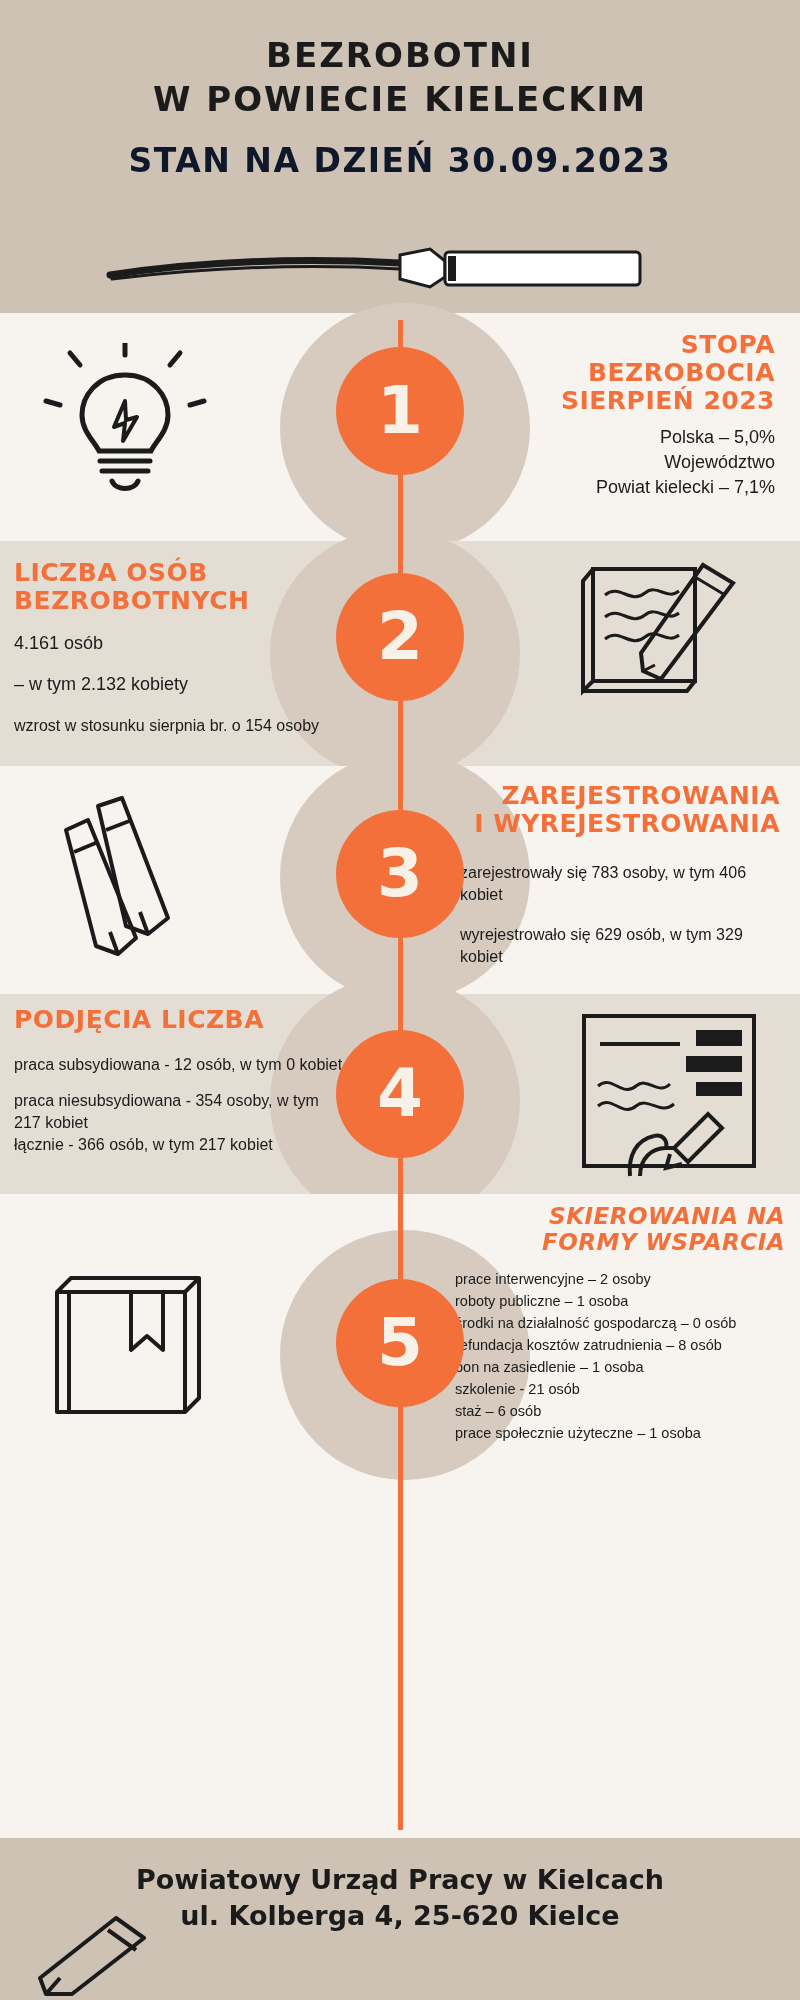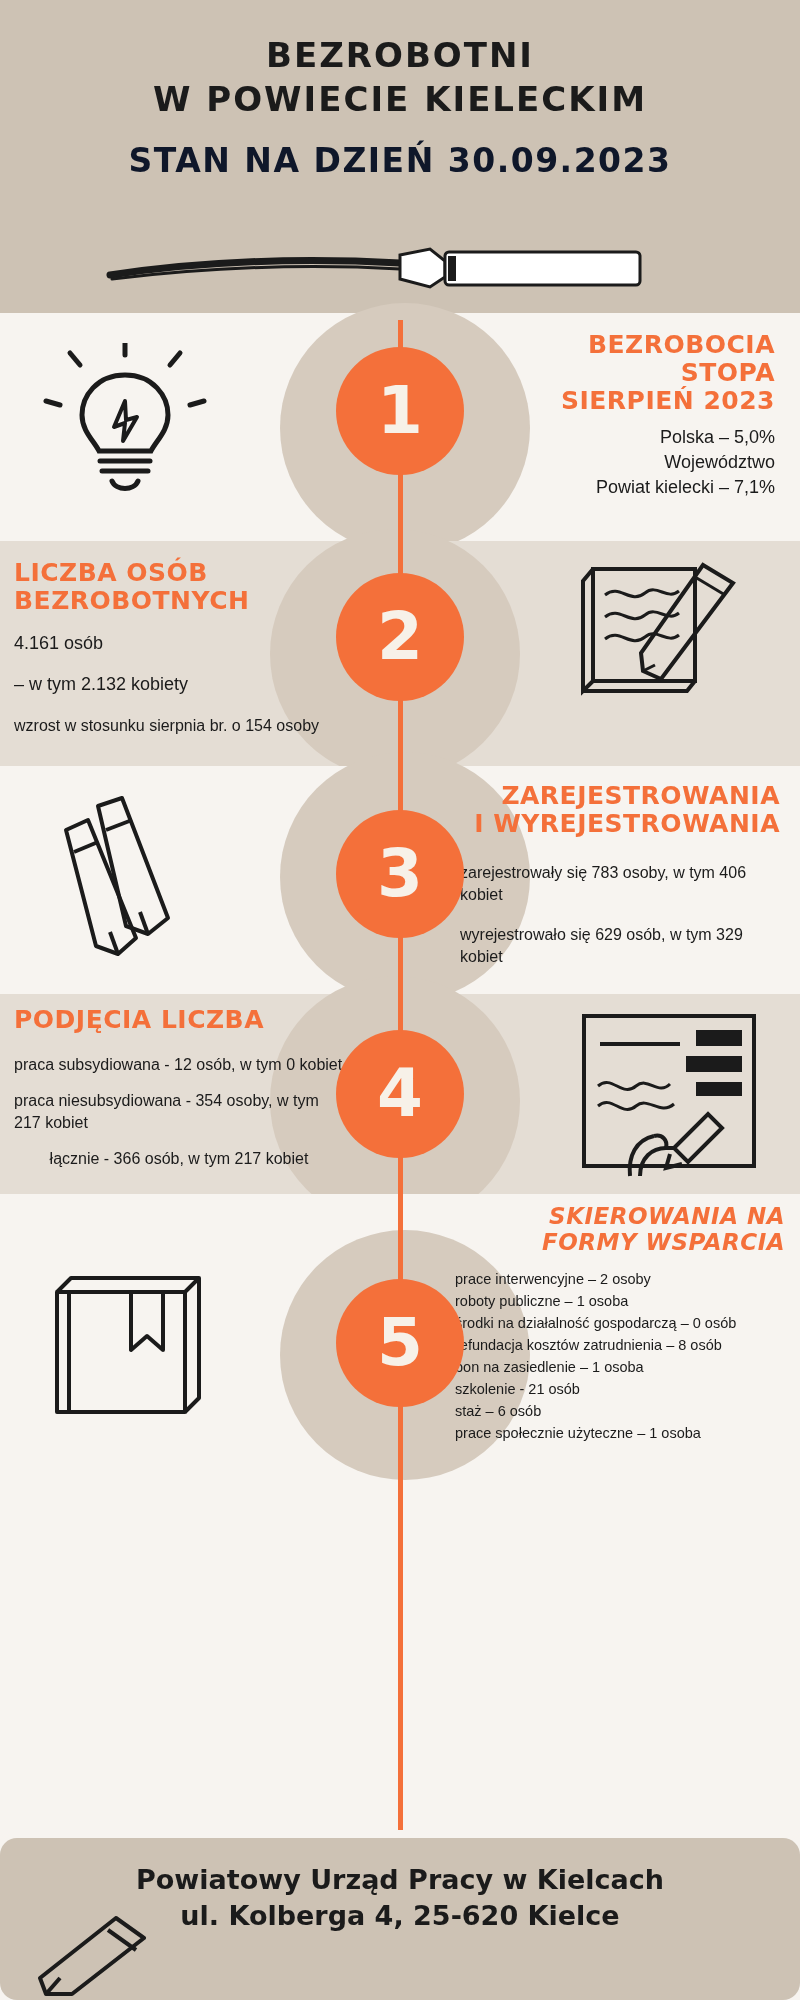--- a/index.html
+++ b/index.html
@@ -84,21 +84,21 @@
   .body-text.xs { font-size:14.5px; line-height:1.32; }
 
   .txt-right { text-align:right; }
   .txt-left  { text-align:left; }
 
   .art { position:absolute; }
 
   
   .footer {
     position:absolute; left:0; top:1838px; width:800px; height:162px;
-    background:#cdc2b4; text-align:center;border-radius:17px;
+    background:#cdc2b4; text-align:center;
   }
   .footer-line {
     font-family:"DejaVu Sans", sans-serif;
     font-weight:bold; font-size:27px; color:#1b1b1b; line-height:1.35;
   }
   .footer-pen { position:absolute; left:20px; top:78px; }
 </style>
 </head>
 <body>
 
@@ -139,22 +139,22 @@
           <line x1="150" y1="62" x2="164" y2="58"></line>
           <path d="M85,58 L74,84 L85,80 L83,98 L97,74 L86,77 Z" stroke-width="4" stroke-linejoin="round"></path>
         </g>
       </svg>
     </div>
     <div class="circle" style="top:34px;">
       <span>1</span>
     </div>
     <div style="position:absolute; left:430px; top:18px; width:345px;" class="txt-right">
       <div class="side-title">
+        <div>STOPA</div>
         <div>BEZROBOCIA</div>
-        <div>STOPA</div>
         <div>SIERPIEŃ 2023</div>
       </div>
       <div class="body-text" style="margin-top:10px;">
         <div>Polska – 5,0%</div>
         <div>Województwo</div>
         <div>Powiat kielecki – 7,1%</div>
       </div>
     </div>
   </div>
 
@@ -220,21 +220,21 @@
     <div class="blob left" style="top:-18px;"></div>
     <div class="circle" style="top:36px;">
       <span>4</span>
     </div>
     <div style="position:absolute; left:14px; top:12px; width:330px;" class="txt-left">
       <div class="side-title">
         <div>PODJĘCIA LICZBA</div>
       </div>
       <div class="body-text sm" style="margin-top:20px;">praca subsydiowana - 12 osób, w tym 0 kobiet</div>
       <div class="body-text sm" style="margin-top:14px;">praca niesubsydiowana - 354 osoby,  w tym 217 kobiet</div>
-      <div class="body-text sm" style="margin-top:14px;text-align:center;">łącznie - 366 osób, w tym 217 kobiet</div>
+      <div class="body-text sm" style="">łącznie - 366 osób, w tym 217 kobiet</div>
     </div>
     <div class="art" style="left:570px; top:14px;">
       <svg width="200" height="175" viewBox="0 0 200 175">
         <g stroke="#1b1b1b" stroke-width="4" fill="none">
           <rect x="14" y="8" width="170" height="150"></rect>
           <line x1="30" y1="36" x2="110" y2="36" stroke-width="4"></line>
           <rect x="126" y="22" width="46" height="16" fill="#1b1b1b" stroke="none"></rect>
           <rect x="116" y="48" width="56" height="16" fill="#1b1b1b" stroke="none"></rect>
           <rect x="126" y="74" width="46" height="14" fill="#1b1b1b" stroke="none"></rect>
           <path d="M28,78 C42,66 52,90 66,78 C78,68 88,88 100,76" stroke-width="3"></path>

